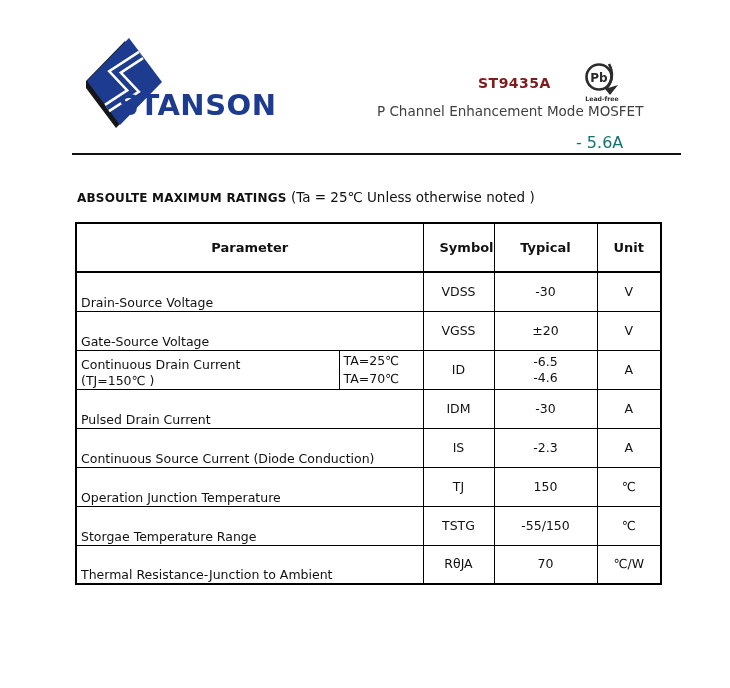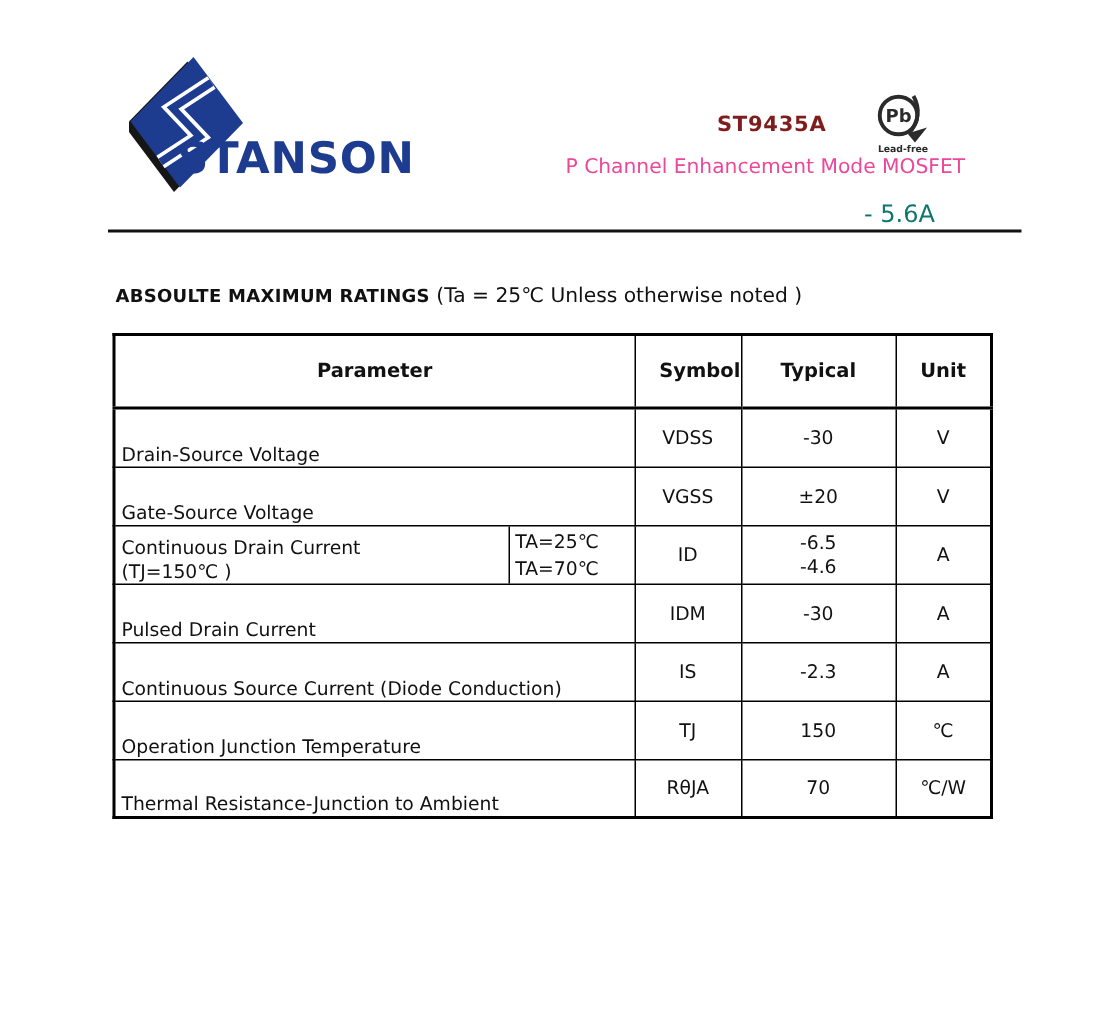--- a/index.html
+++ b/index.html
@@ -20,21 +20,21 @@
     color: #1e3c8f;
   }
   .part-number {
     position: absolute; left: 478px; top: 75px;
     font-size: 14px; font-weight: bold; margin: 0; color: #7f1d1d;
     letter-spacing: 0.5px;
   }
   .pb-badge { position: absolute; left: 582px; top: 60px; }
   .subtitle {
     position: absolute; left: 377px; top: 103px;
-    font-size: 13.5px; color: #ec4899;
+    font-size: 13.5px; color: #404040;
   }
   .current-rating {
     position: absolute; left: 576px; top: 133px;
     font-size: 16px; color: #0f766e;
   }
   .header-rule {
     position: absolute; left: 72px; top: 153px;
     width: 609px; height: 2px; background: #111;
   }
   
@@ -170,20 +170,30 @@
               <div class="param-text">Operation Junction Temperature</div>
             </div>
           </td>
           <td class="center">TJ</td>
           <td class="center">150</td>
           <td class="center">℃</td>
         </tr>
         <tr>
           <td>
             <div class="param-flex">
+              <div class="param-text">Storgae Temperature Range</div>
+            </div>
+          </td>
+          <td class="center">TSTG</td>
+          <td class="center">-55/150</td>
+          <td class="center">℃</td>
+        </tr>
+        <tr>
+          <td>
+            <div class="param-flex">
               <div class="param-text">Thermal Resistance-Junction to Ambient</div>
             </div>
           </td>
           <td class="center">RθJA</td>
           <td class="center">70</td>
           <td class="center">℃/W</td>
         </tr>
       </tbody>
   </table>
 

